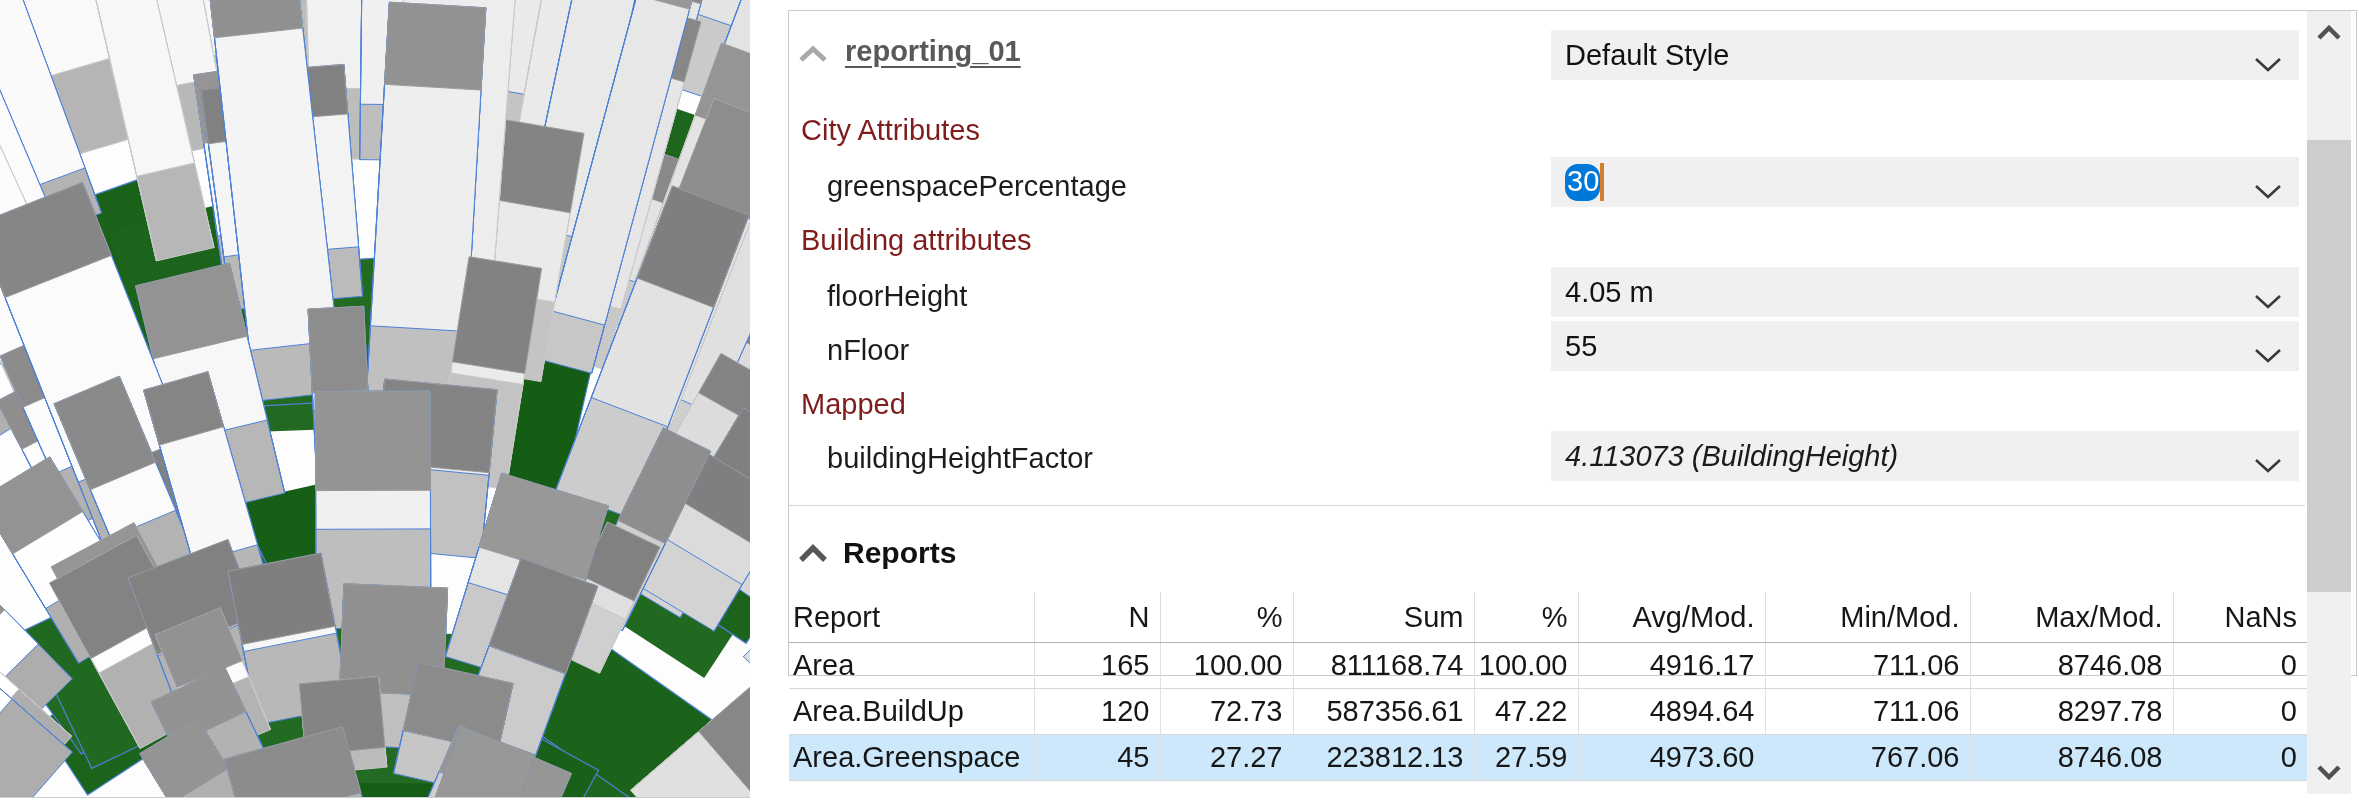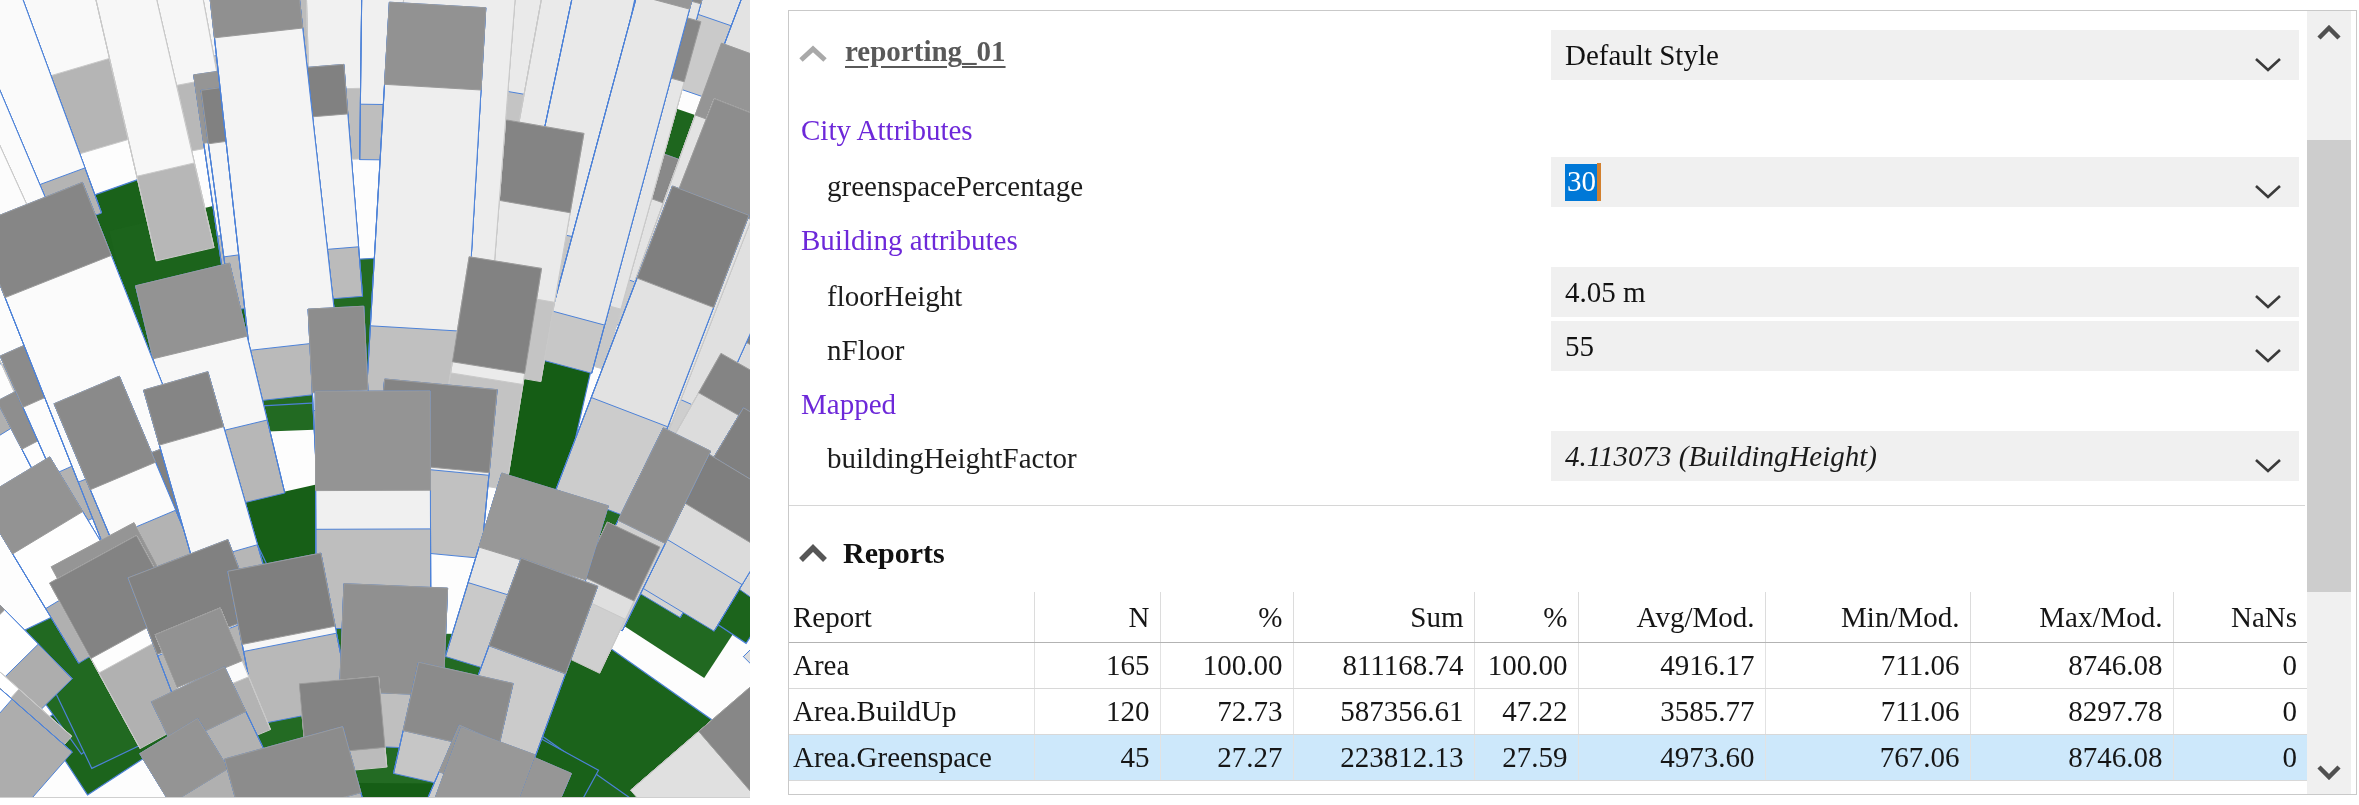--- a/index.html
+++ b/index.html
@@ -5,35 +5,35 @@
   html,body{margin:0;padding:0;background:#ffffff;}
   .screen{position:relative;width:2359px;height:805px;background:#ffffff;
           font-family:"Liberation Sans",sans-serif;color:#1c1c1c;overflow:hidden;}
 
   
   .viewport{position:absolute;left:0;top:0;width:750px;height:797px;background:#fdfdfd;
             border-bottom:1px solid #cfcfcf;overflow:hidden;}
   .viewport svg{display:block;}
 
   
-  .panel{position:absolute;left:788px;top:10px;width:1569px;height:785px;
-         background:#ffffff;border:1px solid #c9c9c9;box-sizing:border-box;font-family:Liberation Serif, serif;}
+  .panel{position:absolute;left:788px;top:10px;width:1569px;height:666px;
+         background:#ffffff;border:1px solid #c9c9c9;box-sizing:border-box;}
   .abs{position:absolute;}
 
   .rule-title{font-size:29px;font-weight:bold;color:#595959;text-decoration:underline;
               text-underline-offset:5px;line-height:36px;white-space:nowrap;}
-  .sec-label{font-size:29px;line-height:34px;color:#6d28d9;white-space:nowrap;}
+  .sec-label{font-size:29px;line-height:34px;color:#7f1d1d;white-space:nowrap;}
   .attr-label{font-size:29px;line-height:34px;color:#1c1c1c;white-space:nowrap;}
 
   .combo{position:absolute;left:762px;width:748px;height:50px;background:var(--combo-bg,#f0f0f0);
          display:flex;align-items:center;padding:0 52px 0 14px;box-sizing:border-box;
          font-size:29px;color:#121212;white-space:nowrap;}
   .combo .chev{position:absolute;right:16px;top:17px;}
   .combo.italic{font-style:italic;color:#1a1a1a;}
-  .sel-text{background:var(--sel-blue,#0078d7);color:#ffffff;padding:1px 1px 3px 2px;}
+  .sel-text{background:var(--sel-blue,#0078d7);color:#ffffff;padding:1px 1px 3px 2px;border-radius:13px;}
   .caret{display:inline-block;width:4px;height:38px;background:var(--caret-orange,#d2802f);margin-left:0;}
 
   .divider{position:absolute;left:0;width:1516px;height:0;border-top:1px solid #d6d6d6;}
 
   .reports-title{font-size:30px;font-weight:bold;color:#111111;line-height:36px;}
 
   
   table.rpt{position:absolute;left:0;top:581px;width:1518px;border-collapse:collapse;
             table-layout:fixed;font-size:29px;color:#161616;}
   table.rpt th{font-weight:normal;text-align:right;height:50px;padding:0 10px 0 4px;
@@ -709,21 +709,21 @@
           <td>711.06</td>
           <td>8746.08</td>
           <td>0</td>
         </tr>
         <tr>
           <td>Area.BuildUp</td>
           <td>120</td>
           <td>72.73</td>
           <td>587356.61</td>
           <td>47.22</td>
-          <td>3585.77</td>
+          <td>4894.64</td>
           <td>711.06</td>
           <td>8297.78</td>
           <td>0</td>
         </tr>
         <tr class="selected">
           <td>Area.Greenspace</td>
           <td>45</td>
           <td>27.27</td>
           <td>223812.13</td>
           <td>27.59</td>

